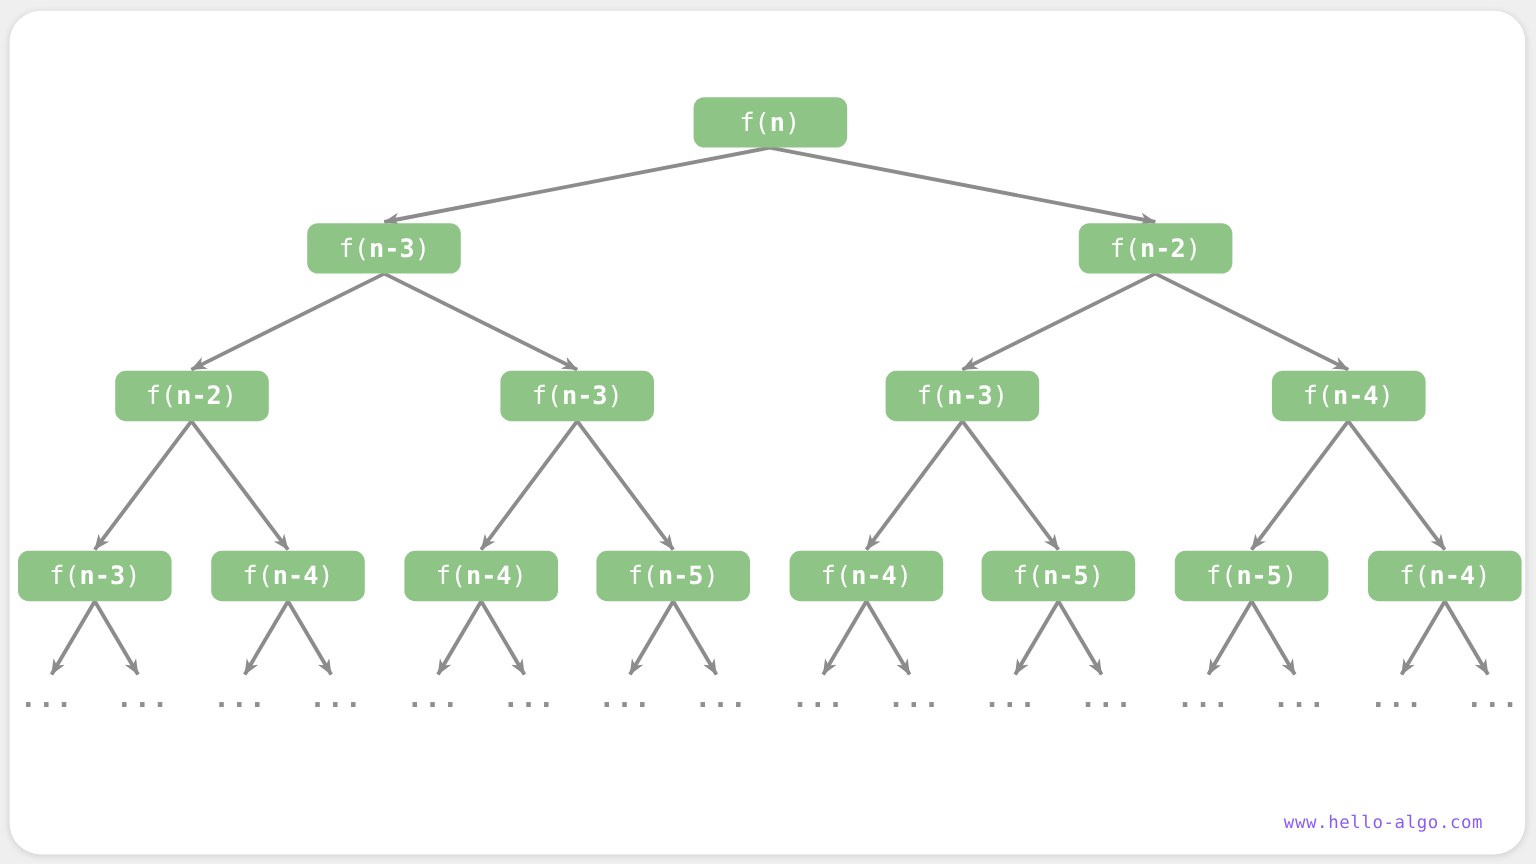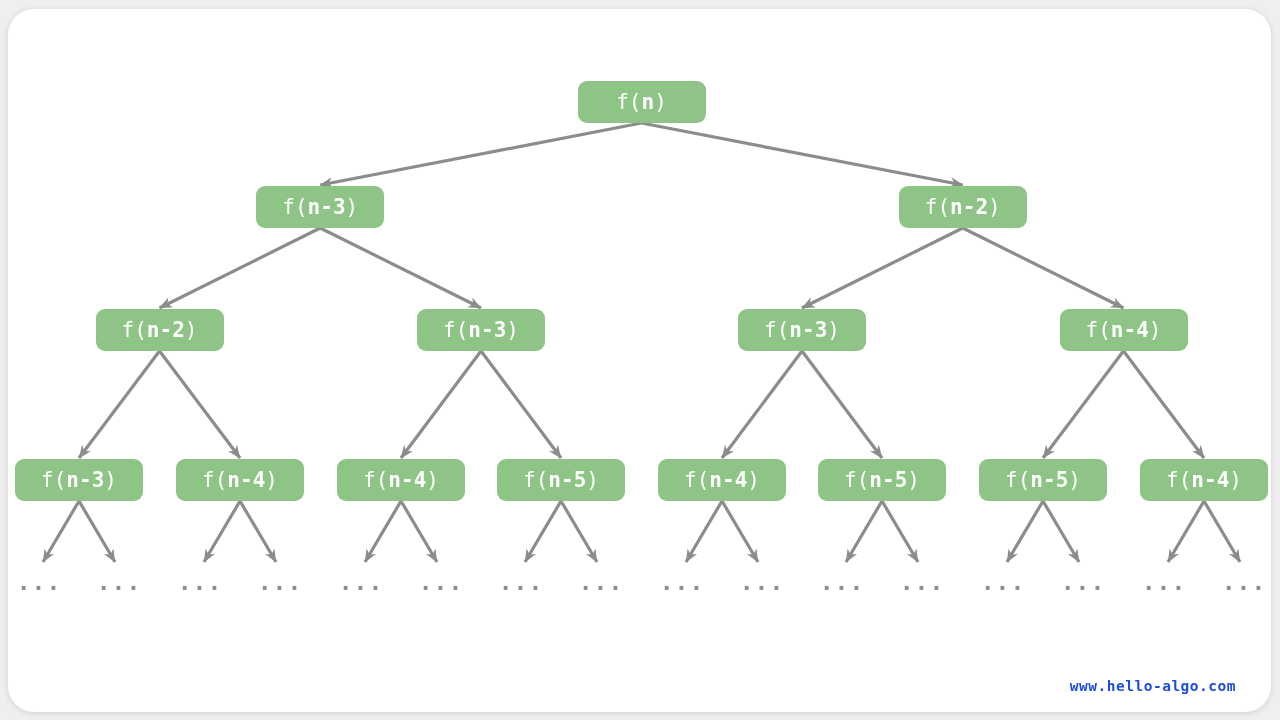--- a/index.html
+++ b/index.html
@@ -201,14 +201,14 @@
       <div class="dots" style="left: 658px; top: 572px; color: rgb(143, 143, 143);">...</div>
       <div class="dots" style="left: 738px; top: 572px; color: rgb(143, 143, 143);">...</div>
       <div class="dots" style="left: 818px; top: 572px; color: rgb(143, 143, 143);">...</div>
       <div class="dots" style="left: 898px; top: 572px; color: rgb(143, 143, 143);">...</div>
       <div class="dots" style="left: 979px; top: 572px; color: rgb(143, 143, 143);">...</div>
       <div class="dots" style="left: 1059px; top: 572px; color: rgb(143, 143, 143);">...</div>
       <div class="dots" style="left: 1140px; top: 572px; color: rgb(143, 143, 143);">...</div>
       <div class="dots" style="left: 1220px; top: 572px; color: rgb(143, 143, 143);">...</div>
     </div>
 
-  <div class="watermark" style="color: #1d4ed8; font-weight: bold;">www.hello-algo.com</div>
+  <div class="watermark" style="color: #8b5cf6;">www.hello-algo.com</div>
 </div>
 
 </body></html>

